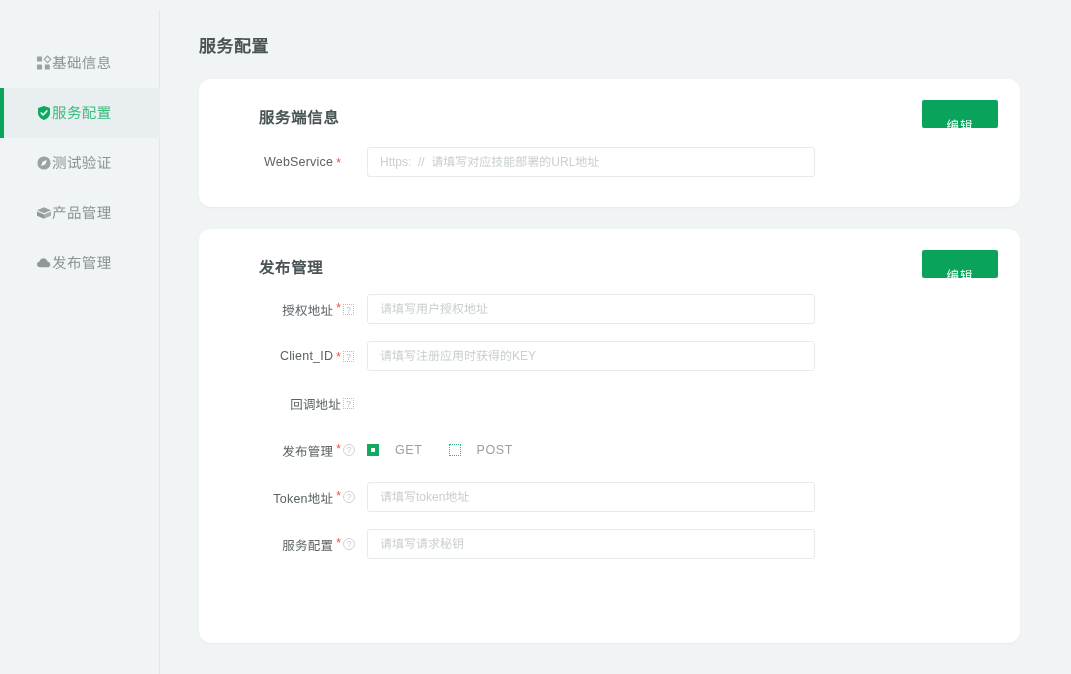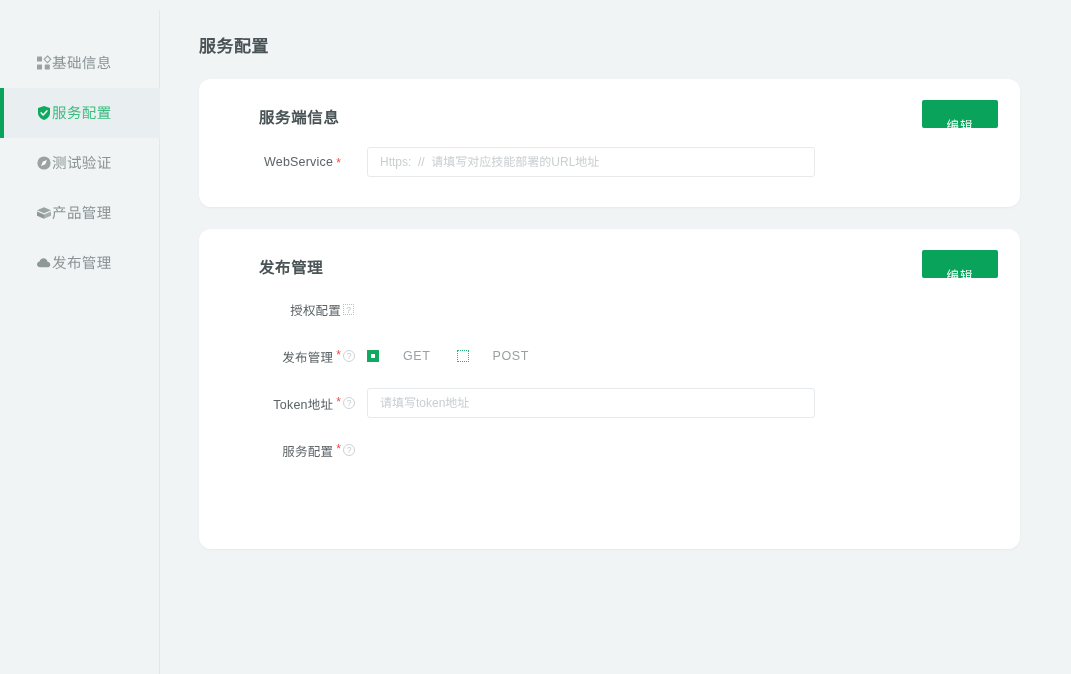--- a/index.html
+++ b/index.html
@@ -234,21 +234,21 @@
 
   
   .radio-group {
     display: flex;
     align-items: center;
     gap: 26px;
   }
   .radio-item {
     display: flex;
     align-items: center;
-    gap: 24px;
+    gap: 16px;
     cursor: pointer;
   }
   .radio-box {
     width: 12px;
     height: 12px;
     border: 1px dotted #9aa2a4;
     display: inline-flex;
     align-items: center;
     justify-content: center;
     background: transparent;
@@ -351,25 +351,43 @@
         </div>
         <div class="help-slot"></div>
         <input class="text-input" type="text" placeholder="Https:  //  请填写对应技能部署的URL地址" style="">
       </div>
     </section>
 
     <section class="card card-2">
       <div class="card-title">发布管理</div>
       <button class="edit-btn">编辑</button>
 
-
-
-      <div class="form-row">
-        <div class="field-label">
-          <span>授权配置</span>
+      <div class="form-row">
+        <div class="field-label">
+          <span>授权地址</span><span class="req-star">*</span>
+        </div>
+        <div class="help-slot">
+          <span class="tofu-icon"></span>
+        </div>
+        <input class="text-input" type="text" placeholder="请填写用户授权地址" style="">
+      </div>
+
+      <div class="form-row">
+        <div class="field-label">
+          <span>Client_ID</span><span class="req-star">*</span>
+        </div>
+        <div class="help-slot">
+          <span class="tofu-icon"></span>
+        </div>
+        <input class="text-input" type="text" placeholder="请填写注册应用时获得的KEY" style="">
+      </div>
+
+      <div class="form-row">
+        <div class="field-label">
+          <span>回调地址</span>
         </div>
         <div class="help-slot">
           <span class="tofu-icon"></span>
         </div>
       </div>
 
       <div class="form-row">
         <div class="field-label">
           <span>发布管理</span><span class="req-star">*</span>
         </div>
@@ -398,19 +416,20 @@
         <input class="text-input" type="text" placeholder="请填写token地址" style="">
       </div>
 
       <div class="form-row">
         <div class="field-label">
           <span>服务配置</span><span class="req-star">*</span>
         </div>
         <div class="help-slot">
           <span class="help-icon">?</span>
         </div>
+        <input class="text-input" type="text" placeholder="请填写请求秘钥" style="">
       </div>
 
       <div style="height:54px"></div>
     </section>
 
   </main>
 </div>
 
 </body></html>

